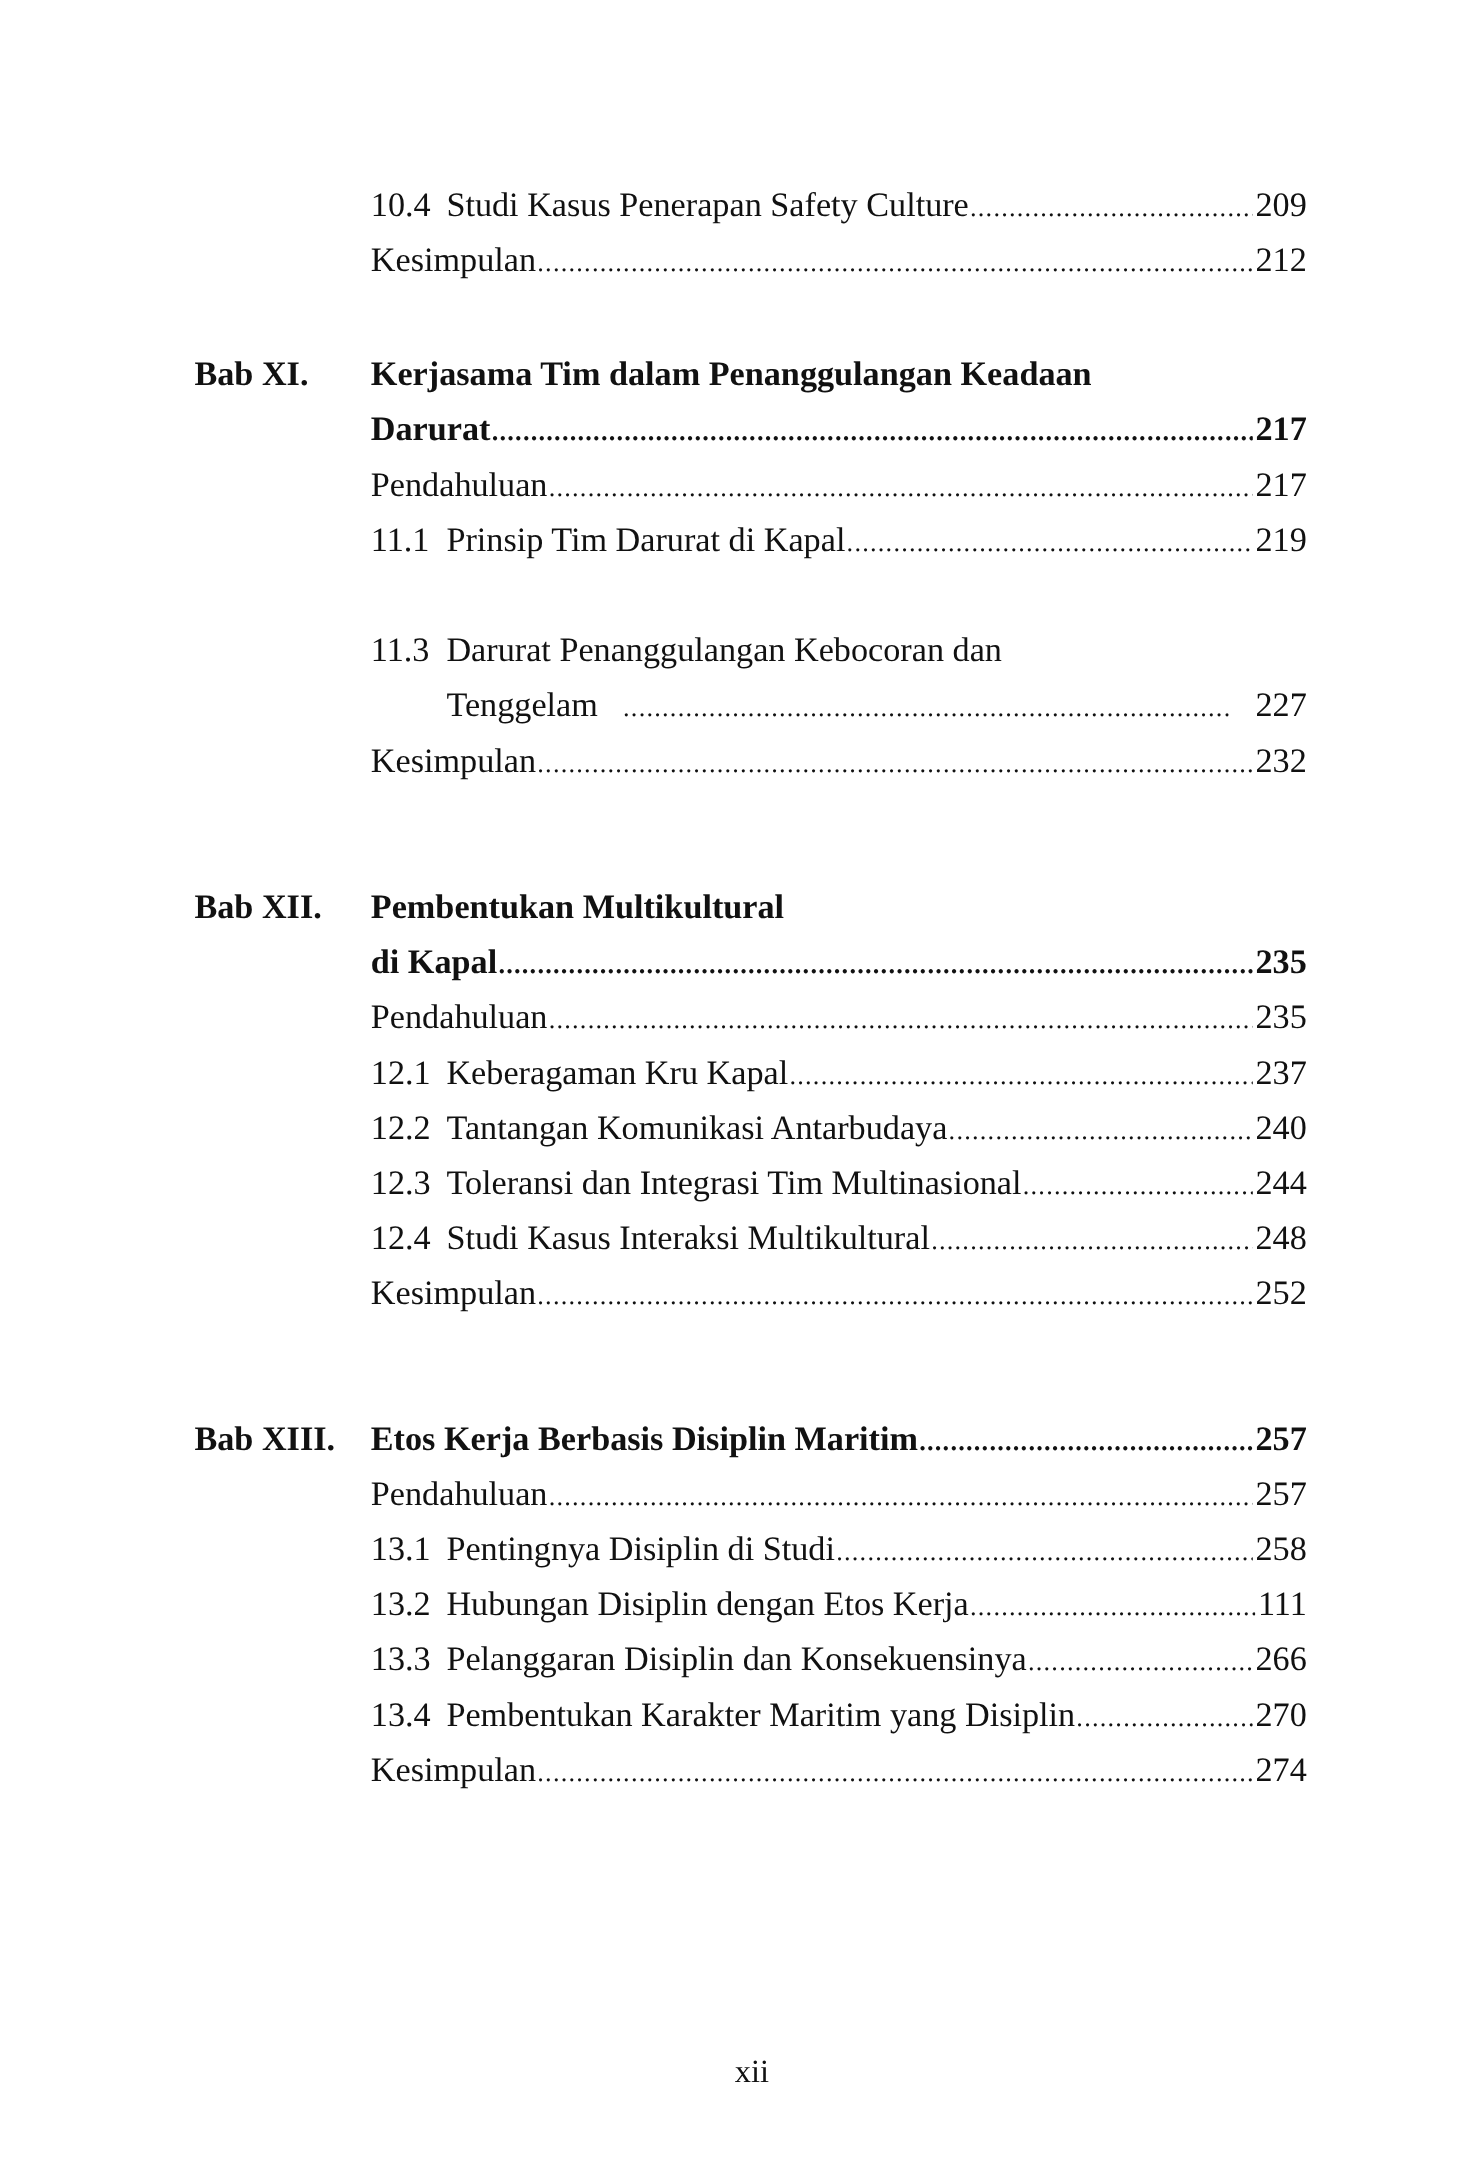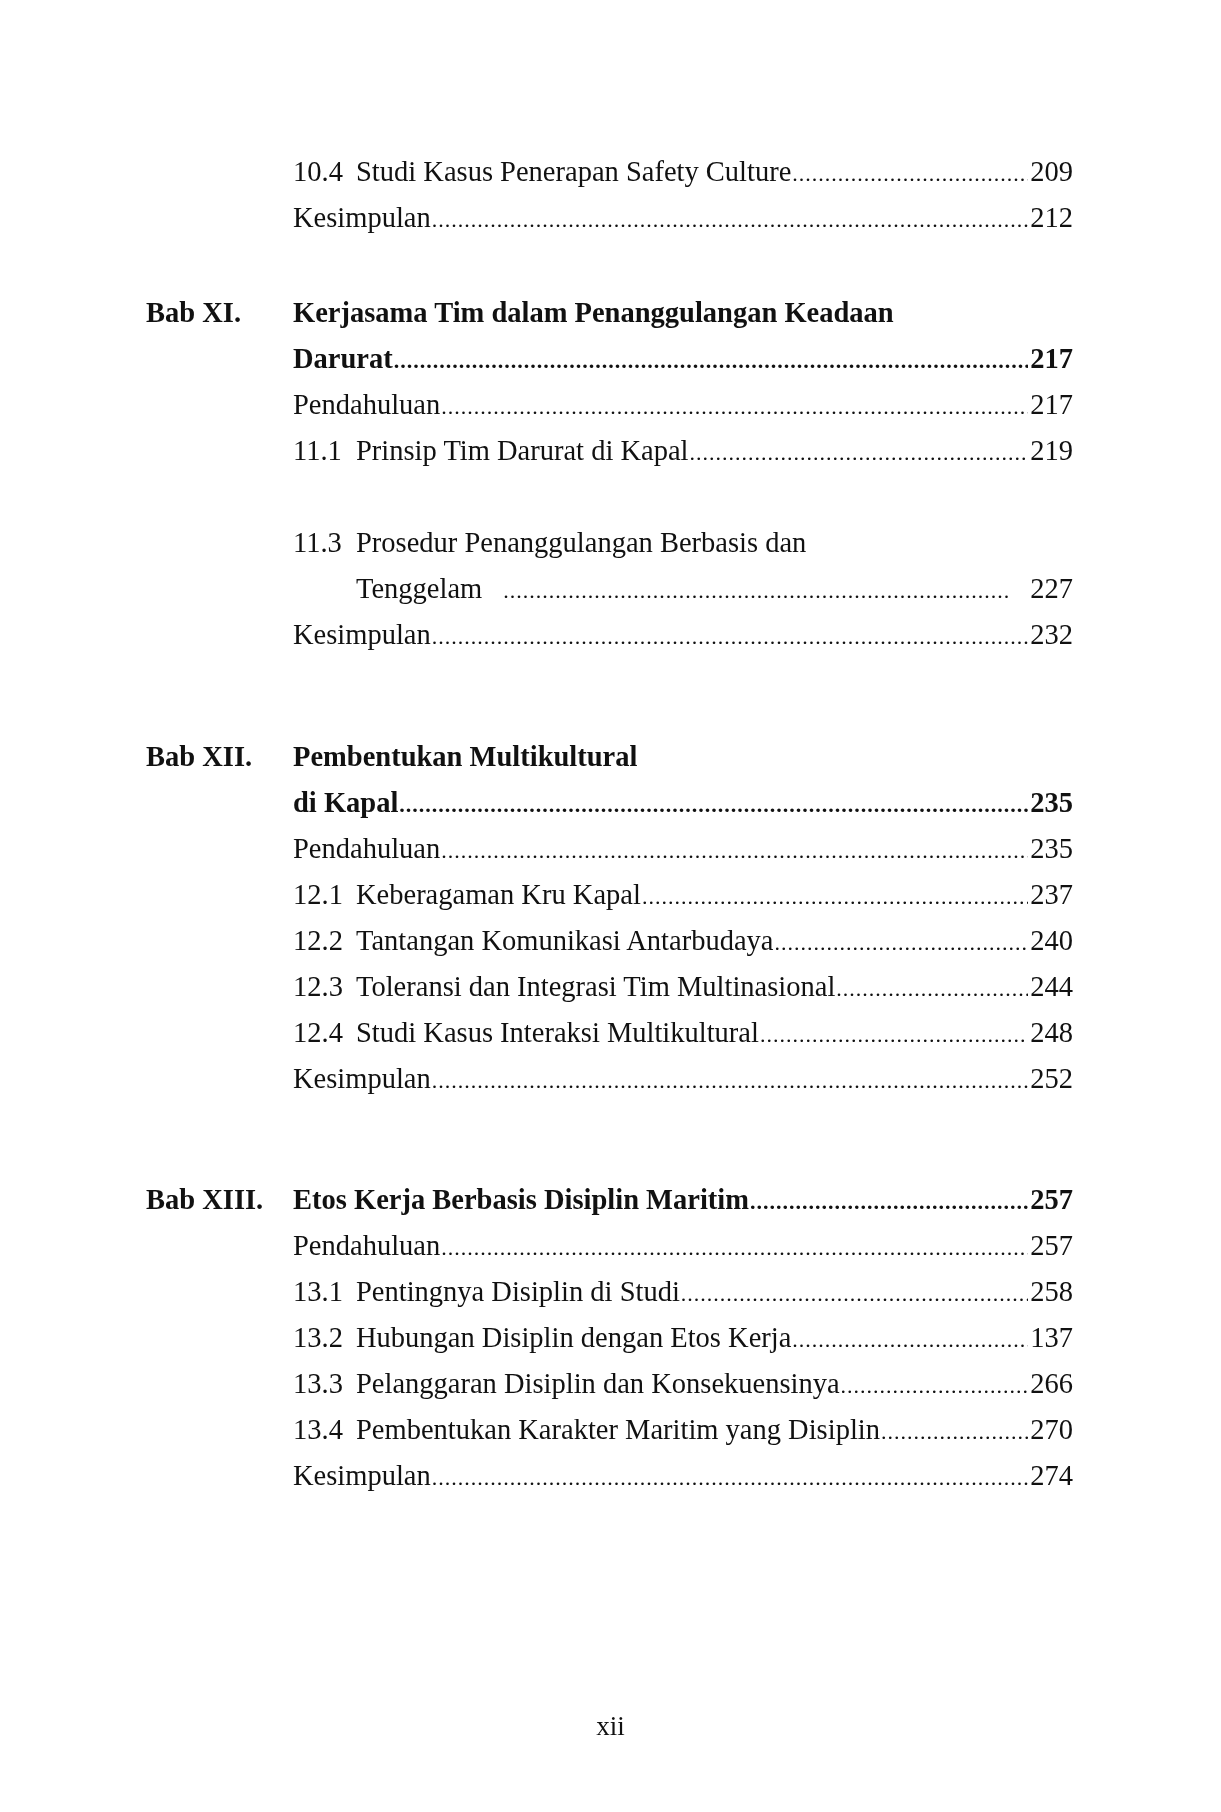--- a/index.html
+++ b/index.html
@@ -1,18 +1,18 @@
 <!DOCTYPE html>
 <html><head>
 <meta charset="utf-8">
 <style>
   html, body { margin: 0; padding: 0; background: #ffffff; }
   body { width: 1221px; height: 1812px; position: relative; overflow: hidden;
          font-family: "Liberation Serif", "DejaVu Serif", serif; color: #111; }
-  .page { position: absolute; left: 0; top: 0; width: 1025px; height: 1812px; }
+  .page { position: absolute; left: 16px; top: 0; width: 1025px; height: 1812px; }
   .row { position: absolute; left: 0; width: 1221px; height: 40px; font-size: 28.5px; line-height: 40px; }
   .chap { position: absolute; left: 146px; font-weight: bold; white-space: nowrap; }
   .line { position: absolute; left: 293px; width: 780px; display: flex; align-items: baseline; white-space: nowrap; }
   .line.indent { left: 356px; width: 717px; gap: 20px; }
   .line .num { display: inline-block; min-width: 63px; }
   .line .title { flex: 0 0 auto; }
   .line .leader { flex: 1 1 auto; overflow: hidden; white-space: nowrap; letter-spacing: 1px; font-size: 22px; margin: 0 2px 0 1px; }
   .line .leader::before { content: "........................................................................................................................................................................................................................"; }
   .line .pg { flex: 0 0 auto; }
   .bold { font-weight: bold; }
@@ -63,21 +63,21 @@
     <div class="line">
         <span class="num">11.1</span>
         <span class="title">Prinsip Tim Darurat di Kapal</span>
         <span class="leader"></span>
         <span class="pg">219</span>
       </div>
   </div>
   <div class="row" style="top:523px">
     <div class="line">
         <span class="num">11.3</span>
-        <span class="title">Prosedur Penanggulangan Berbasis dan</span>
+        <span class="title">Darurat Penanggulangan Kebocoran dan</span>
       </div>
   </div>
   <div class="row" style="top:569px">
     <div class="line indent">
         <span class="title">Tenggelam</span>
         <span class="leader"></span>
         <span class="pg">227</span>
       </div>
   </div>
   <div class="row" style="top:615px">
@@ -169,21 +169,21 @@
         <span class="title">Pentingnya Disiplin di Studi</span>
         <span class="leader"></span>
         <span class="pg">258</span>
       </div>
   </div>
   <div class="row" style="top:1318px">
     <div class="line">
         <span class="num">13.2</span>
         <span class="title">Hubungan Disiplin dengan Etos Kerja</span>
         <span class="leader"></span>
-        <span class="pg">137</span>
+        <span class="pg">111</span>
       </div>
   </div>
   <div class="row" style="top:1364px">
     <div class="line">
         <span class="num">13.3</span>
         <span class="title">Pelanggaran Disiplin dan Konsekuensinya</span>
         <span class="leader"></span>
         <span class="pg">266</span>
       </div>
   </div>

